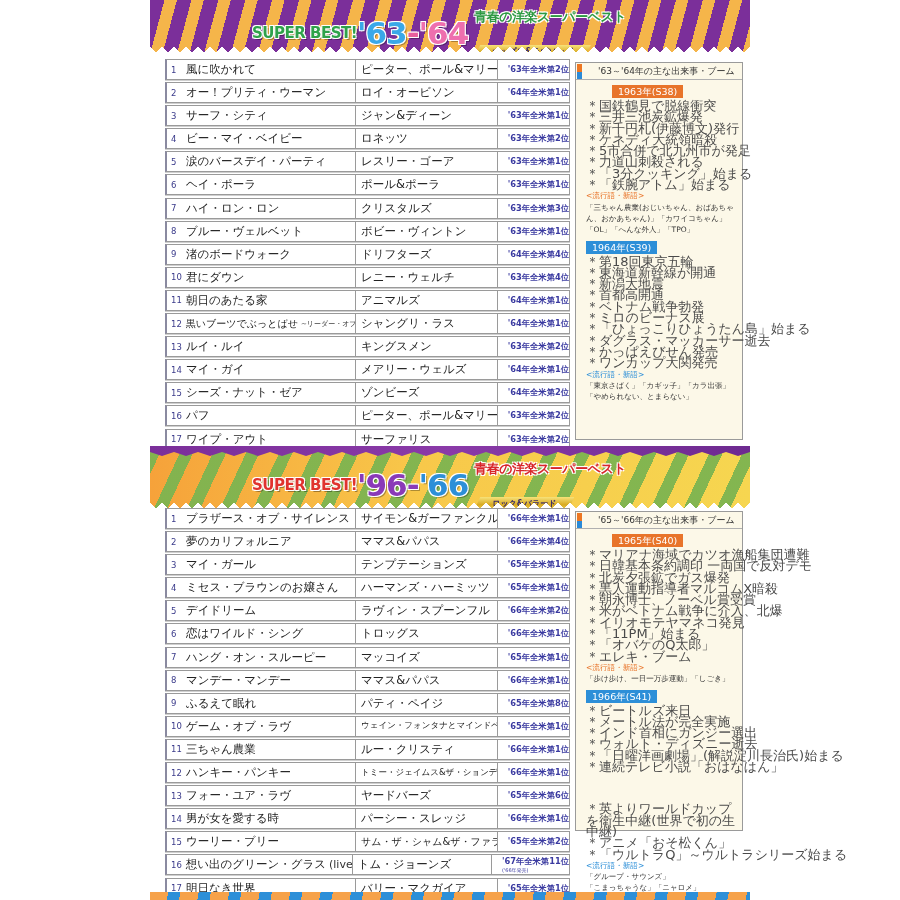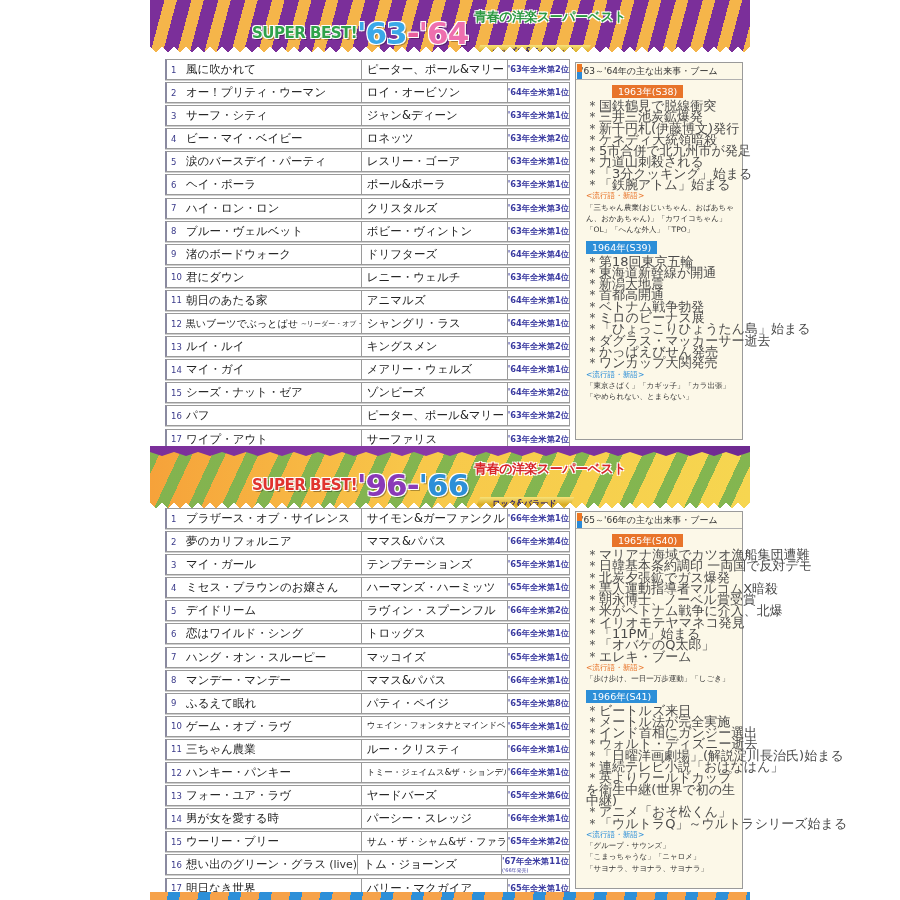--- a/index.html
+++ b/index.html
@@ -75,42 +75,42 @@
   .row {
     display: flex; align-items: stretch; height: 19px; margin-bottom: 2.1px;
     border: 1px solid #9a9a9a; border-left: 2px solid #8a8aa0; background: #ffffff;
     box-shadow: 0 1px 0 #cfcfcf;
   }
   .cell-title { width: 190px; display: flex; align-items: center; padding-left: 4px; font-size: 11.5px; color: #222; white-space: nowrap; overflow: hidden; }
   .num { font-size: 8.5px; color: #3a3a8a; width: 11px; display: inline-block; margin-right: 4px; }
   .subtitle-small { font-size: 7px; color: #333; margin-left: 3px; }
   .cell-artist { width: 140px; display: flex; align-items: center; padding-left: 5px; border-left: 1px solid #9a9a9a; font-size: 11.5px; color: #222; white-space: nowrap; overflow: hidden; }
   .cell-artist.small { font-size: 8.5px; }
-  .cell-rank { flex: 1; display: flex; flex-direction: column; justify-content: center; padding-left: 0; border-left: 1px solid #9a9a9a; font-size: 8.3px; color: #3a3aa0; white-space: nowrap; font-weight: bold; }
+  .cell-rank { flex: 1; display: flex; flex-direction: column; justify-content: center; padding-left: 10px; border-left: 1px solid #9a9a9a; font-size: 8.3px; color: #3a3aa0; white-space: nowrap; font-weight: bold; }
   .rank-note { font-size: 5px; color: #3a3aa0; font-weight: normal; line-height: 6px; }
   
   .events {
     position: absolute; left: 425px; width: 168px; background: #fcf8e8; border: 1px solid #9a9a9a;
     box-sizing: border-box; padding: 0 0 4px 0;
   }
   .events.e1 { top: 62px; height: 378px; }
-  .events.e2 { top: 511px; height: 378px; }
+  .events.e2 { top: 511px; height: 320px; }
   .events-head {
     position: relative; height: 16px; display: flex; align-items: center;
-    background: #fcf8e8; border-bottom: 1px solid #b0b0b0; font-size: 9px; color: #333; padding-left: 5px;
+    background: #fcf8e8; border-bottom: 1px solid #b0b0b0; font-size: 9px; color: #333; padding-left: 22px;
   }
   .events-head .corner-orange { position: absolute; left: 1px; top: 1px; width: 5px; height: 8px; background: #ee7722; }
   .events-head .corner-blue { position: absolute; left: 1px; top: 9px; width: 5px; height: 7px; background: #2a8ad8; }
   .year-tag {
     display: inline-block; margin: 5px 0 2px 10px; padding: 0 6px; font-size: 9.5px; color: #ffffff; line-height: 13px;
   }
   .year-tag.orange { background: #e8742a; margin-left: 36px; }
   .year-tag.blue { background: #2d8fd8; text-align: center; }
   .ev-item { font-size: 13px; color: #4a4a4a; line-height: 11.3px; padding-left: 10px; padding-right: 2px; white-space: nowrap; }
-  .ev-item.wrap { white-space: normal; }
+  .ev-item.wrap { white-space: normal; margin-top: 31px; }
   .ev-heading.orange { font-size: 7.6px; line-height: 11.3px; padding-left: 10px; color: #e8742a; }
   .ev-heading.blue { font-size: 7.6px; line-height: 11.3px; padding-left: 10px; color: #2d8fd8; }
   .ev-buzz { font-size: 7.5px; color: #333; line-height: 11.3px; padding-left: 10px; padding-right: 4px; }
   .bottom-strip {
     position: absolute; left: 0; top: 892px; width: 600px; height: 8px;
     background: repeating-linear-gradient(100deg, #f6a24a 0 18px, #2d8fd8 18px 30px);
   }
 </style>
 </head>
 <body>

